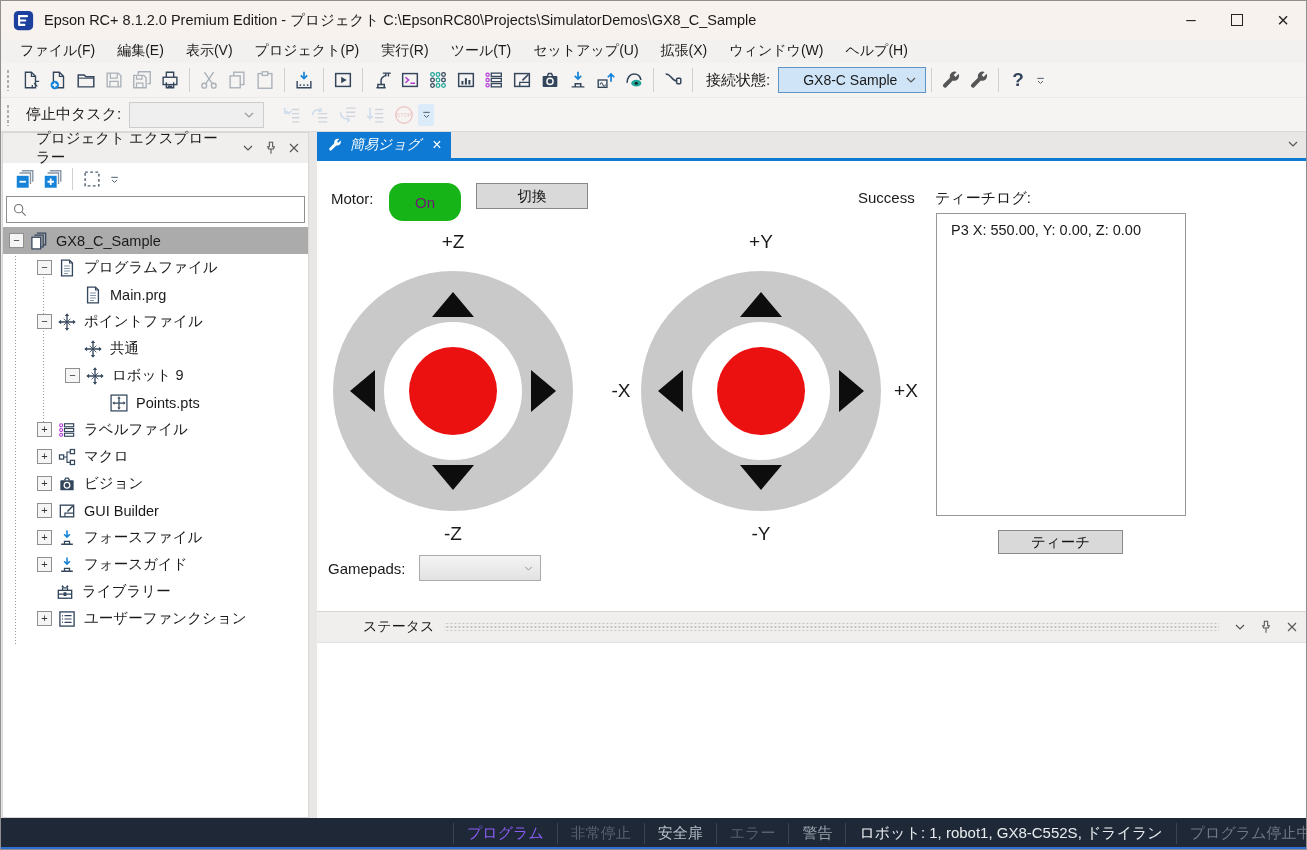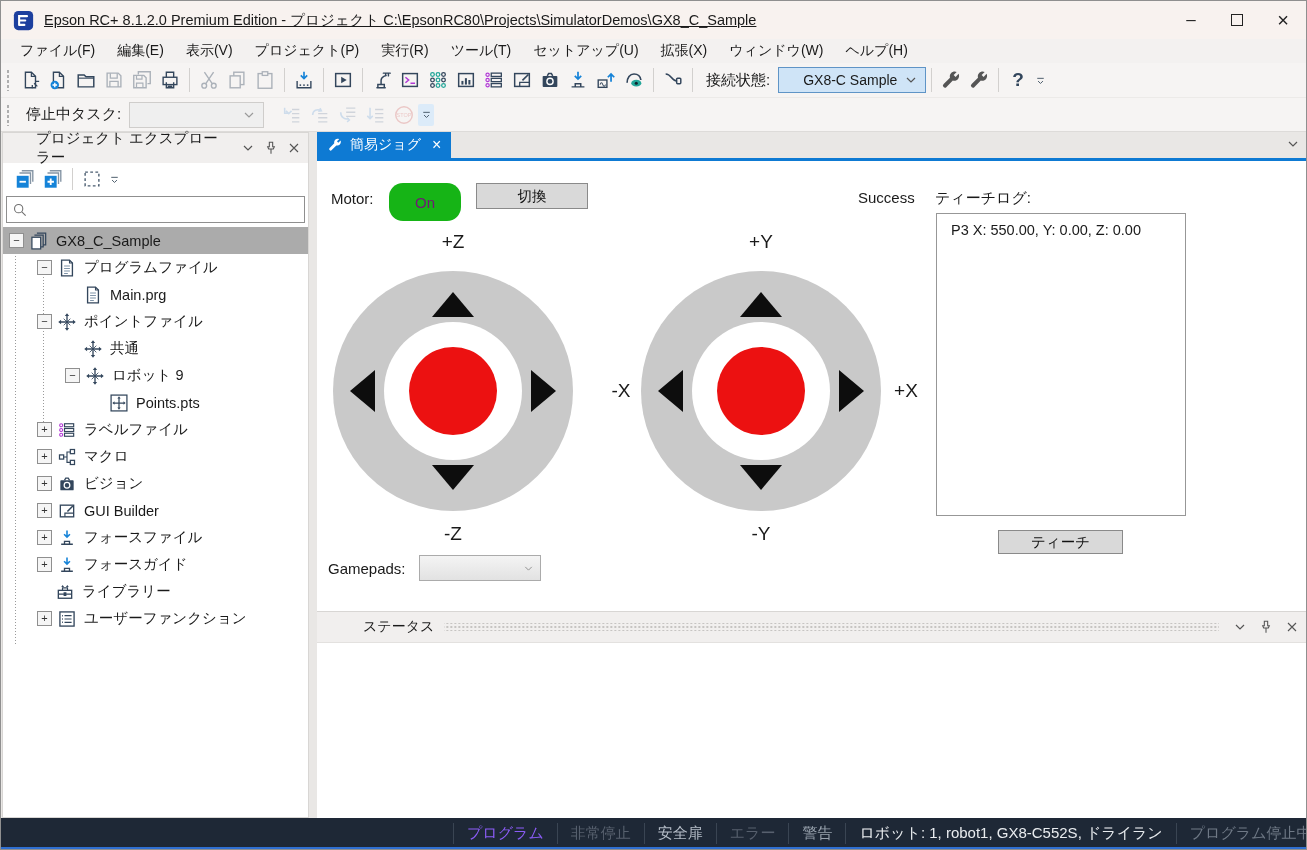--- a/index.html
+++ b/index.html
@@ -7,21 +7,21 @@
        font-family:"Liberation Sans","DejaVu Sans",sans-serif;color:#1a1a1a;
        border:1px solid #8f8f8f;box-sizing:border-box;overflow:hidden;}
   .ic{width:22px;height:22px;display:block;}
   .ic-sm{width:16px;height:16px;display:block;}
   .ic-xs{width:13px;height:13px;display:block;}
 
   
   .titlebar{position:absolute;left:0;top:0;right:0;height:38px;background:#f8f2ef;
             display:flex;align-items:center;}
   .appicon{margin:0 10px 0 12px;width:21px;height:21px;}
-  .title-text{font-size:14.5px;text-decoration:underline;}
+  .title-text{font-size:14.5px;}
   .winbtns{margin-left:auto;display:flex;height:38px;}
   .winbtn{width:46px;height:38px;display:flex;align-items:center;justify-content:center;
           font-size:17px;color:#222;}
   .winbtn .boxglyph{width:10px;height:10px;border:1.2px solid #222;}
 
   
   .menubar{position:absolute;left:0;top:38px;right:0;height:24px;background:#f3f1f0;
            display:flex;align-items:center;padding-left:8px;font-size:14px;}
   .menuitem{padding:0 11px;height:24px;display:flex;align-items:center;}
 
@@ -76,21 +76,21 @@
           color:#333;margin-right:5px;}
   .expbox.minus::after{content:"−";}
   .expbox.plus::after{content:"+";}
   .expspacer{width:18px;flex:0 0 auto;}
   .ticon{width:20px;height:20px;flex:0 0 auto;margin-right:7px;}
   .tlabel{white-space:nowrap;}
 
   
   .main{position:absolute;left:316px;top:131px;width:990px;height:686px;}
   .tabstrip{position:absolute;left:0;top:0;right:0;height:29px;border-bottom:3px solid #0e7ad3;
-            box-sizing:border-box;display:flex;}
+            box-sizing:border-box;display:flex;font-style:italic;}
   .tab{height:26px;background:#0e7ad3;color:#fff;display:flex;align-items:center;
        padding:0 10px;font-size:14px;gap:7px;}
   .tab .tabclose{font-size:16px;margin-left:4px;}
   .tabstrip-chev{position:absolute;right:6px;top:4px;}
   .jogview{position:absolute;left:0;top:29px;right:0;height:450px;background:#fff;}
   .lbl{position:absolute;font-size:15px;}
   .axis-lbl{position:absolute;font-size:19px;text-align:center;}
   .motor-pill{position:absolute;left:72px;top:22px;width:72px;height:38px;border-radius:14px;
               background:#16b416;color:#701a75;display:flex;align-items:center;justify-content:center;
               font-size:15px;}

